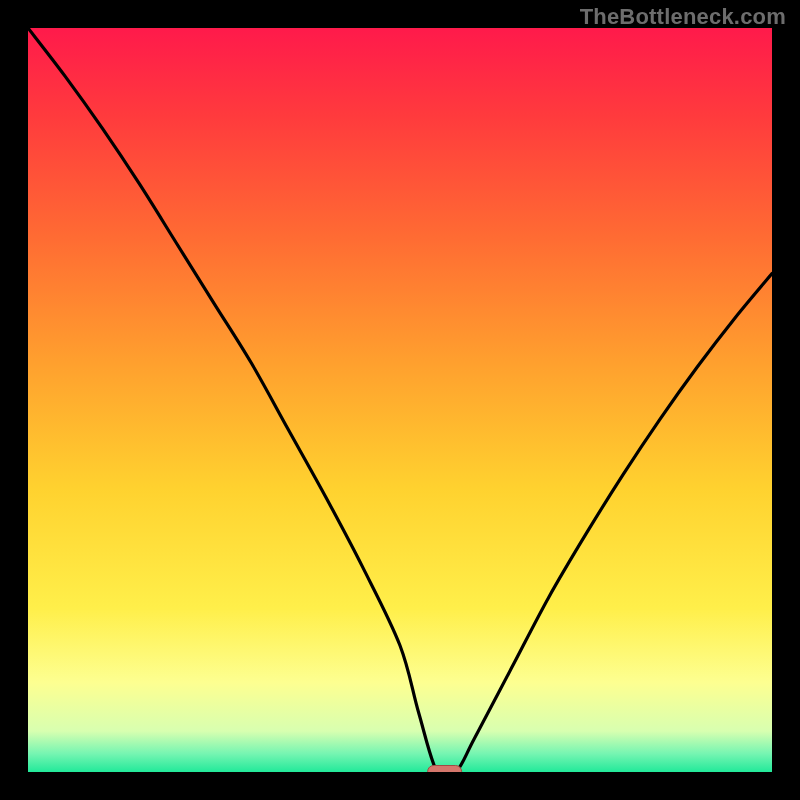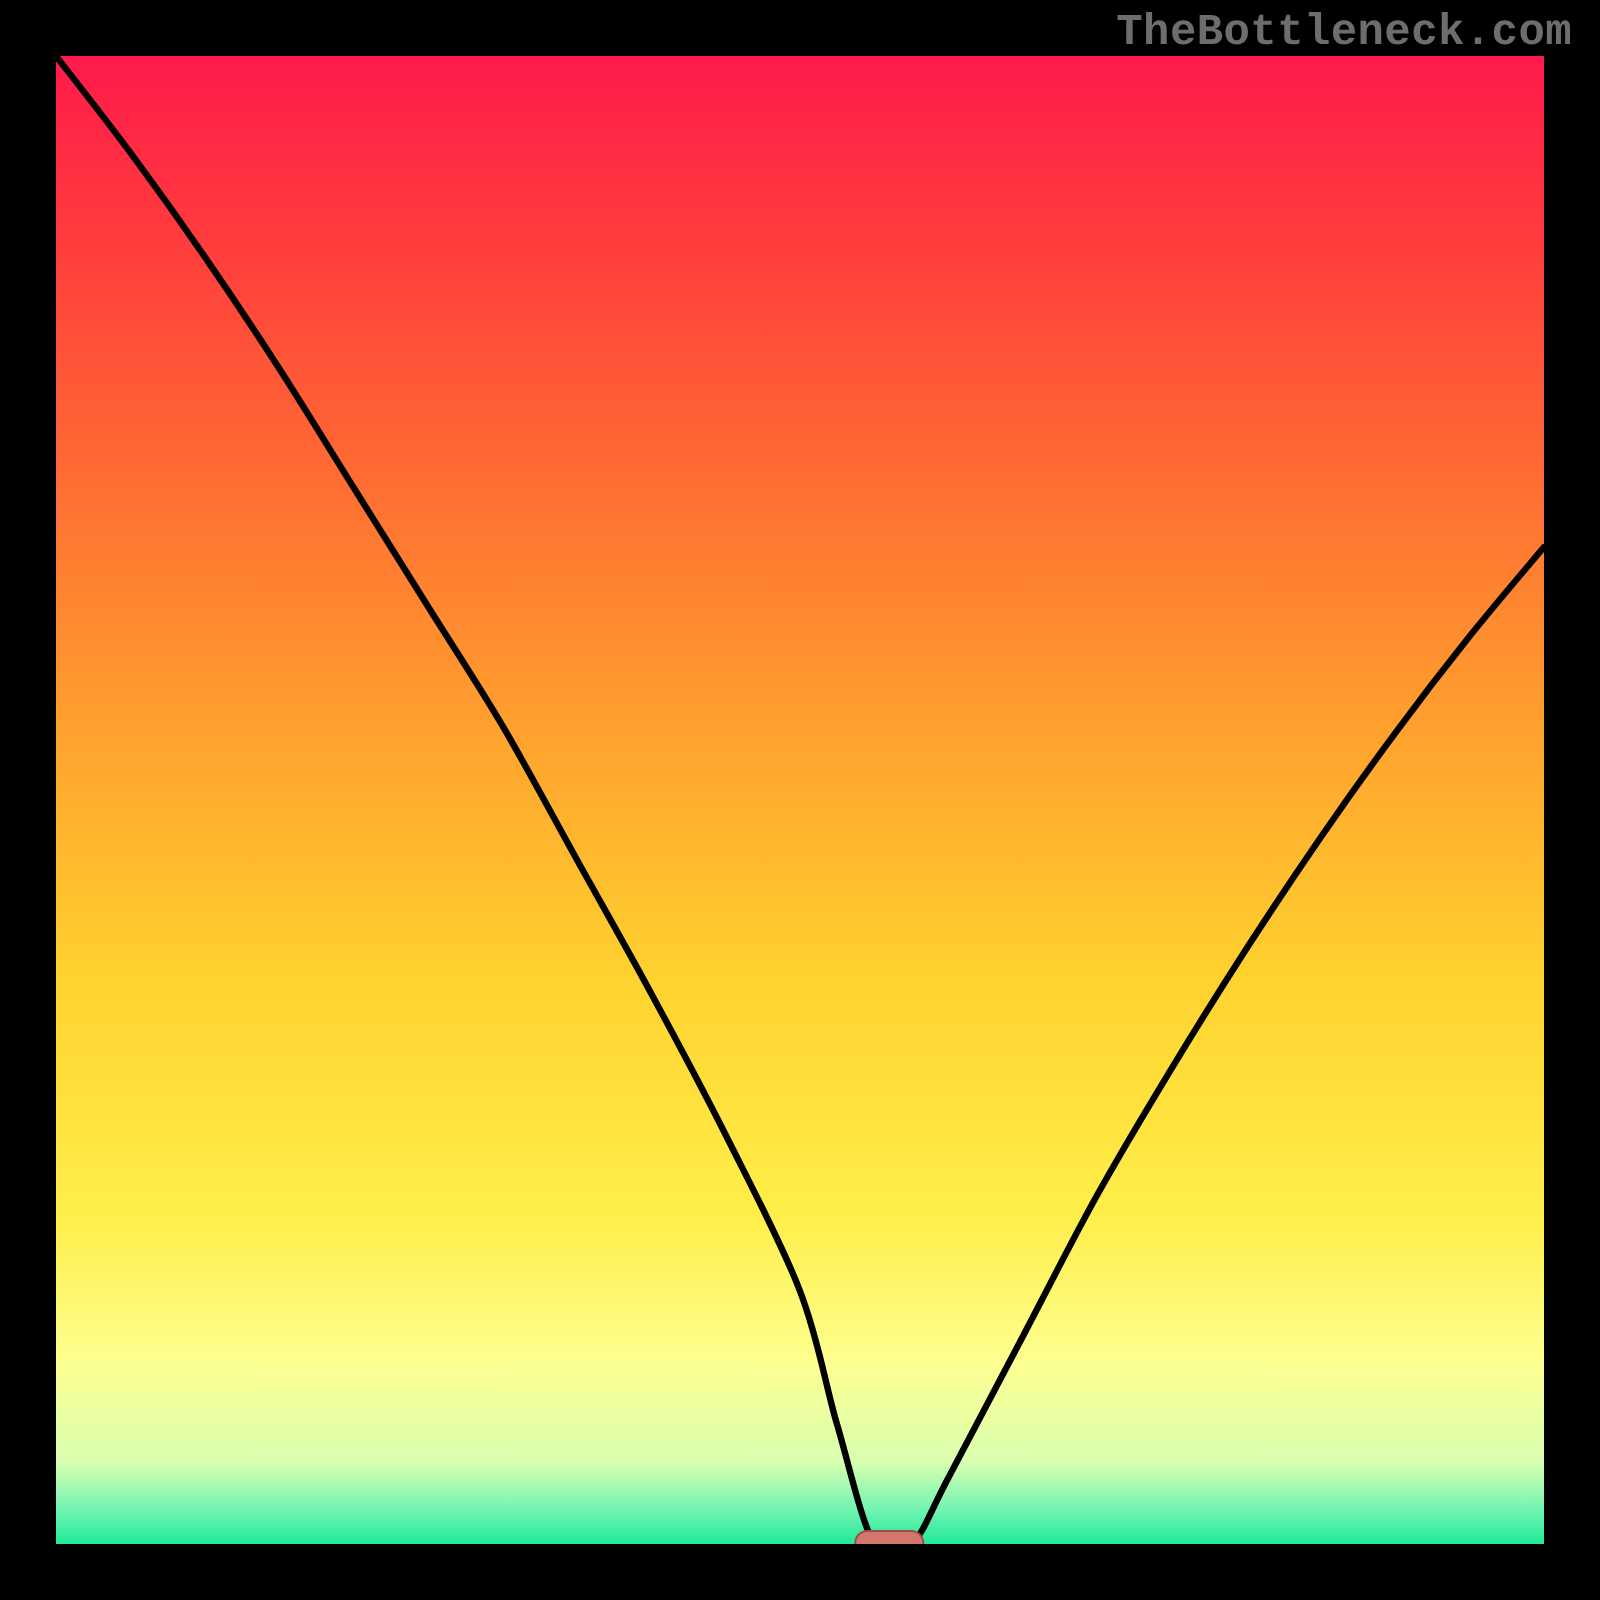--- a/index.html
+++ b/index.html
@@ -15,21 +15,21 @@
     left: 0;
     top: 0;
     width: 800px;
     height: 800px;
     background: #000;
   }
   .attribution {
     position: absolute;
     top: 4px;
     right: 14px;
-    font-family: Liberation Mono, monospace;
+    font-family: Liberation Sans, sans-serif;
     font-size: 22px;
     font-weight: 600;
     color: #6d6d6d;
     letter-spacing: 0.2px;
   }
   svg.chart {
     position: absolute;
     left: 28px;
     top: 28px;
     width: 744px;

